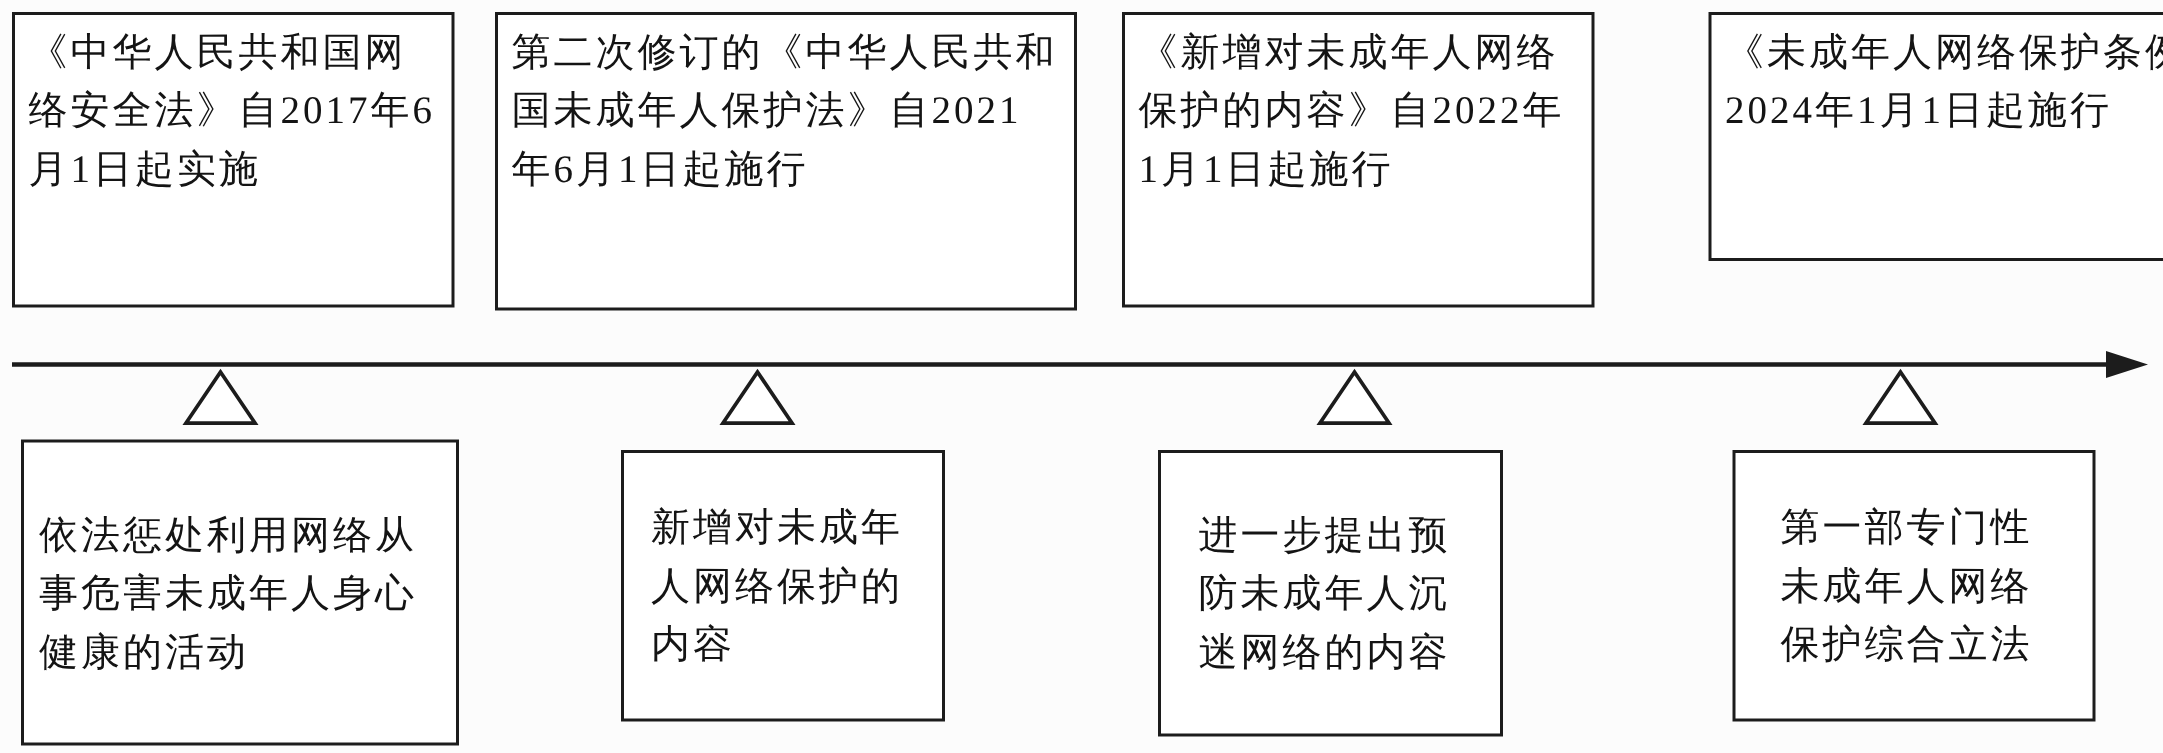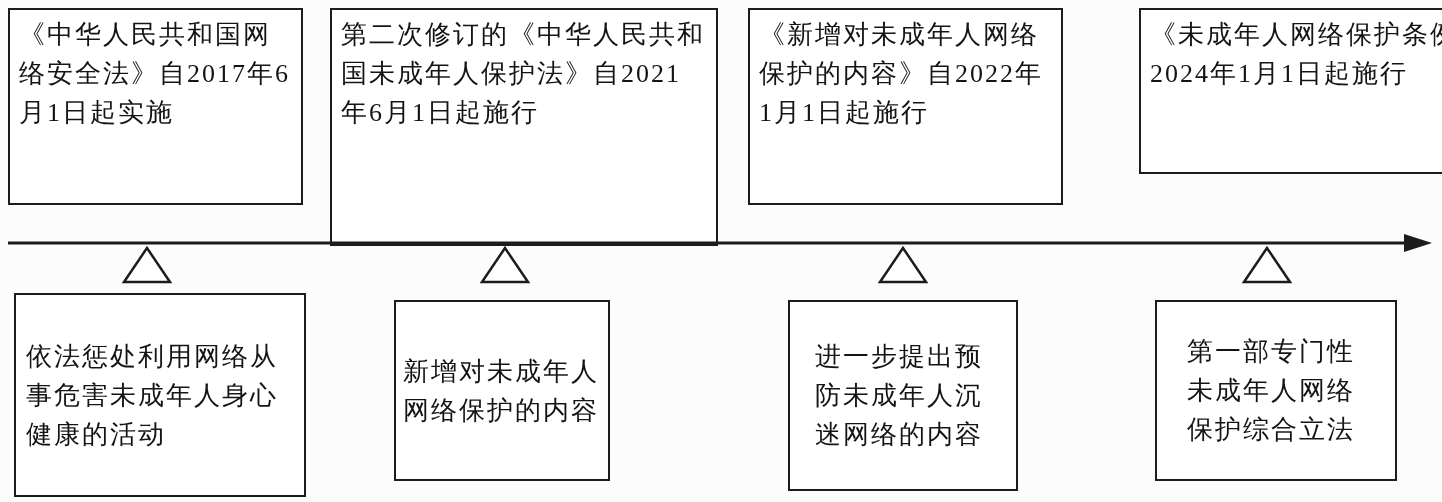--- a/index.html
+++ b/index.html
@@ -36,27 +36,27 @@
   .bottom-box {
     display: flex;
     align-items: center;
   }
   .bottom-box .note-text {
     display: block;
     font-family: Liberation Serif, serif;
   }
   
   #law-box-1   { left: 8px;    top: 8px;   width: 295px; height: 197px; }
-  #law-box-2   { left: 330px;  top: 8px;   width: 388px; height: 238px; }
+  #law-box-2   { left: 330px;  top: 8px;   width: 388px; height: 199px; }
   #law-box-3   { left: 748px;  top: 8px;   width: 315px; height: 197px; }
   #law-box-4   { left: 1107px; top: 8px;   width: 389px; height: 166px; margin-left: 32px; }
 
   #note-box-1  { left: 14px;   top: 293px; width: 292px; height: 204px; padding: 0 10px; }
-  #note-box-2  { left: 394px;  top: 300px; width: 216px; height: 181px; padding: 0 7px; }
-  #note-box-3  { left: 788px;  top: 300px; width: 230px; height: 191px; padding: 11px 25px; }
+  #note-box-2  { left: 414px;  top: 300px; width: 216px; height: 181px; padding: 0 18px; }
+  #note-box-3  { left: 772px;  top: 300px; width: 230px; height: 191px; padding: 11px 25px; }
   #note-box-4  { left: 1155px; top: 300px; width: 242px; height: 181px; padding: 0 30px; }
 
   .arrow-layer {
     position: absolute;
     left: 0;
     top: 228px;
     width: 1442px;
     height: 64px;
   }
 </style>

